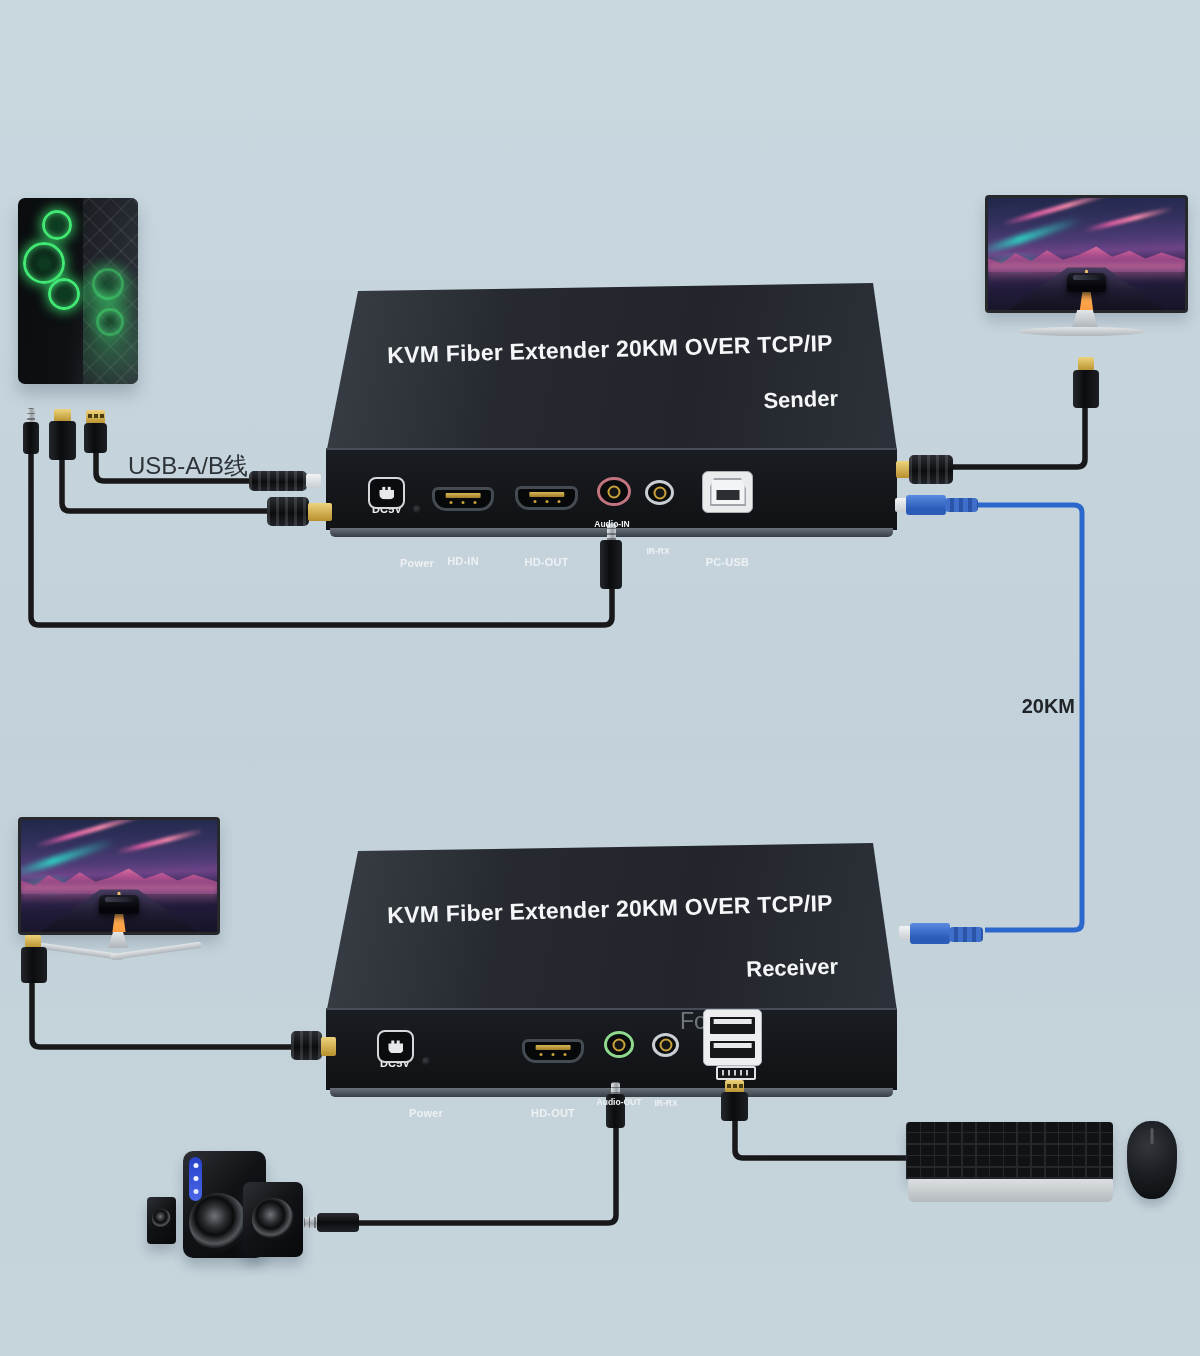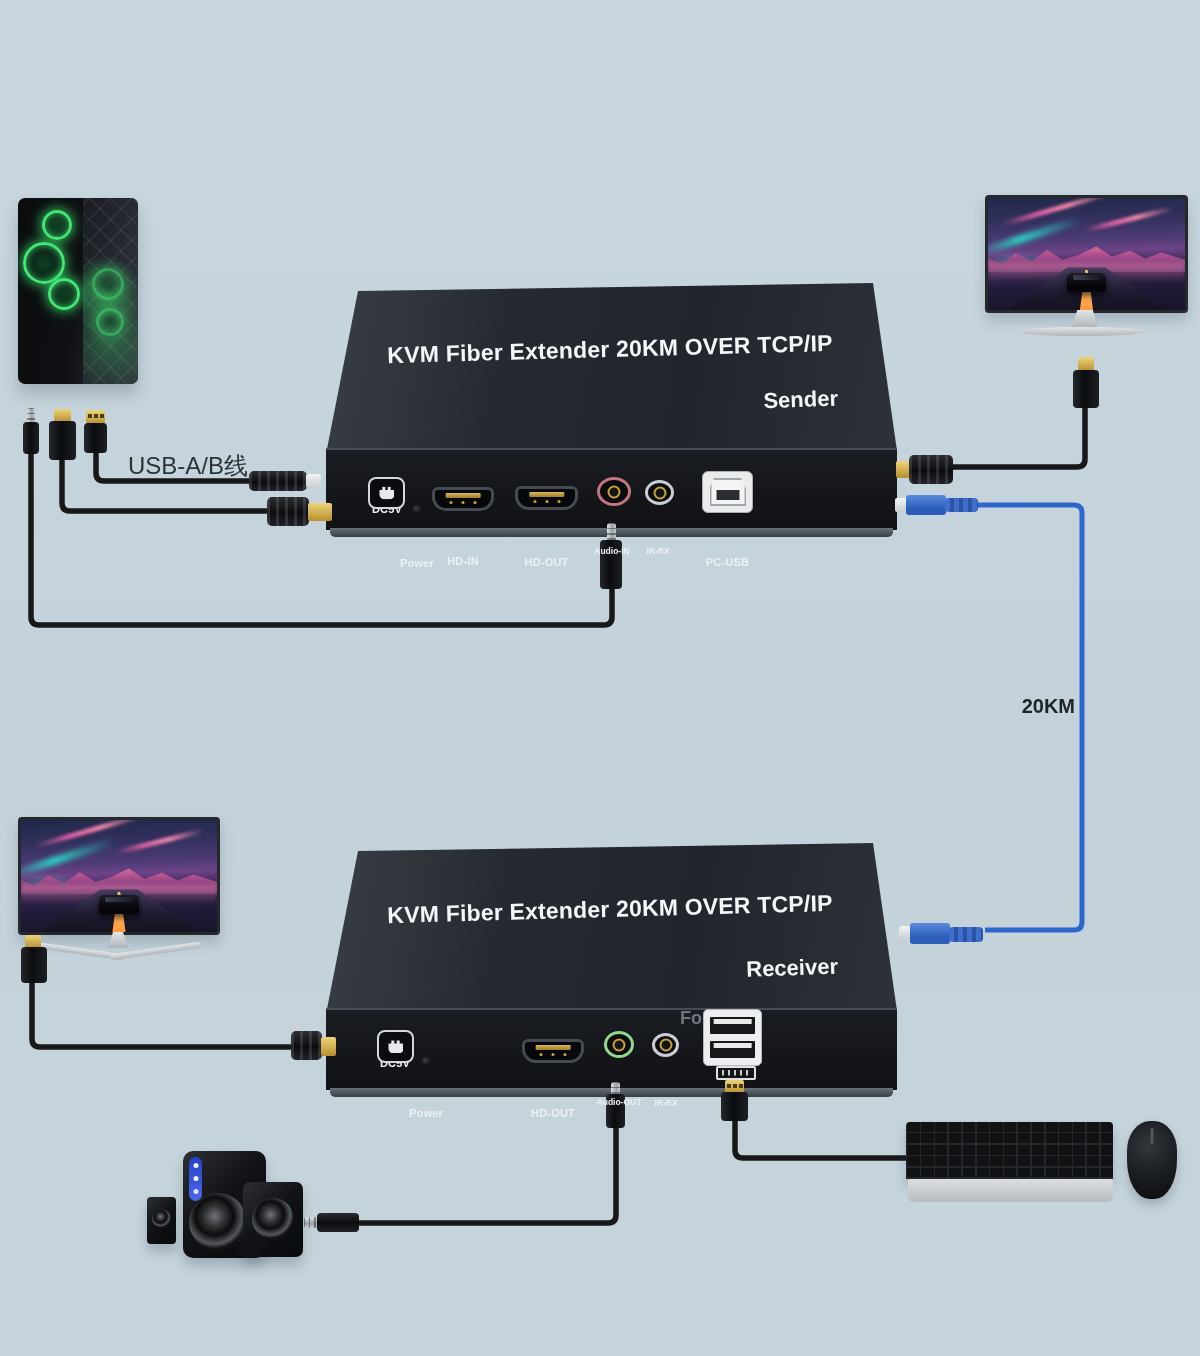--- a/index.html
+++ b/index.html
@@ -138,21 +138,21 @@
     box-shadow:0 8px 12px rgba(40,60,80,.22);}
   .kbbar{position:absolute;z-index:3;border-radius:3px 3px 6px 6px;
     background:linear-gradient(180deg,#dcdfe1,#b4babe);}
   .mouse{position:absolute;z-index:3;border-radius:46% 46% 44% 44%/ 38% 38% 50% 50%;
     background:radial-gradient(circle at 42% 32%,#33373c 0%,#1c1f23 45%,#0b0c0e 100%);
     box-shadow:0 6px 10px rgba(40,60,80,.25);}
   .mouse::after{content:"";position:absolute;left:50%;top:9%;transform:translateX(-50%);
     width:3px;height:16px;background:#55595e;border-radius:2px;}
 
   .anno{position:absolute;z-index:6;color:#2e3338;}
-  .watermark{position:absolute;z-index:6;color:rgba(220,228,234,.45);font-size:18px;font-weight:700;}
+  .watermark{position:absolute;z-index:6;color:rgba(220,228,234,.45);font-size:23px;font-weight:400;}
 </style>
 </head>
 <body>
 
 <div class="scene">
 
   <div class="tower">
     <div class="tower-face"></div>
     <div class="fan" style="left:24px;top:12px;width:24px;height:24px;"></div>
     <div class="fan" style="left:5px;top:44px;width:36px;height:36px;"></div>
@@ -213,21 +213,21 @@
 
   <div class="plabel" style="left:366px;top:460px;width:42px;">DC5V</div>
   <div class="dcport" style="left:368px;top:477px;width:33px;height:28px;"></div>
   <div class="led" style="left:413px;top:505px;"></div>
   <div class="plabel" style="left:396px;top:514px;width:42px;">Power</div>
   <div class="hdmiport" style="left:432px;top:487px;width:56px;height:18px;"></div>
   <div class="plabel" style="left:432px;top:512px;width:62px;">HD-IN</div>
   <div class="hdmiport" style="left:515px;top:486px;width:57px;height:18px;"></div>
   <div class="plabel" style="left:515px;top:513px;width:63px;">HD-OUT</div>
   <div class="jackport" style="left:597px;top:477px;width:28px;height:23px;border:3px solid #c27580;"></div>
-  <div class="plabel sm" style="left:588px;top:503px;width:48px;">Audio-IN</div>
+  <div class="plabel sm" style="left:588px;top:476px;width:48px;">Audio-IN</div>
   <div class="jackport" style="left:645px;top:480px;width:23px;height:19px;border:3px solid #c9ced2;"></div>
   <div class="plabel sm" style="left:640px;top:503px;width:36px;">IR-RX</div>
   <div class="usbbport" style="left:702px;top:471px;width:49px;height:40px;"></div>
   <div class="plabel" style="left:702px;top:513px;width:51px;">PC-USB</div>
 
   <div class="boxtop" style="left:320px;top:841px;"></div>
   <div class="boxfront" style="left:326px;top:1008px;"></div>
   <div class="boxlip" style="left:330px;top:1088px;"></div>
   <div class="boxtitle" style="left:380px;top:896px;width:460px;">KVM Fiber Extender 20KM OVER TCP/IP</div>
   <div class="boxrole" style="left:700px;top:956px;width:138px;">Receiver</div>

